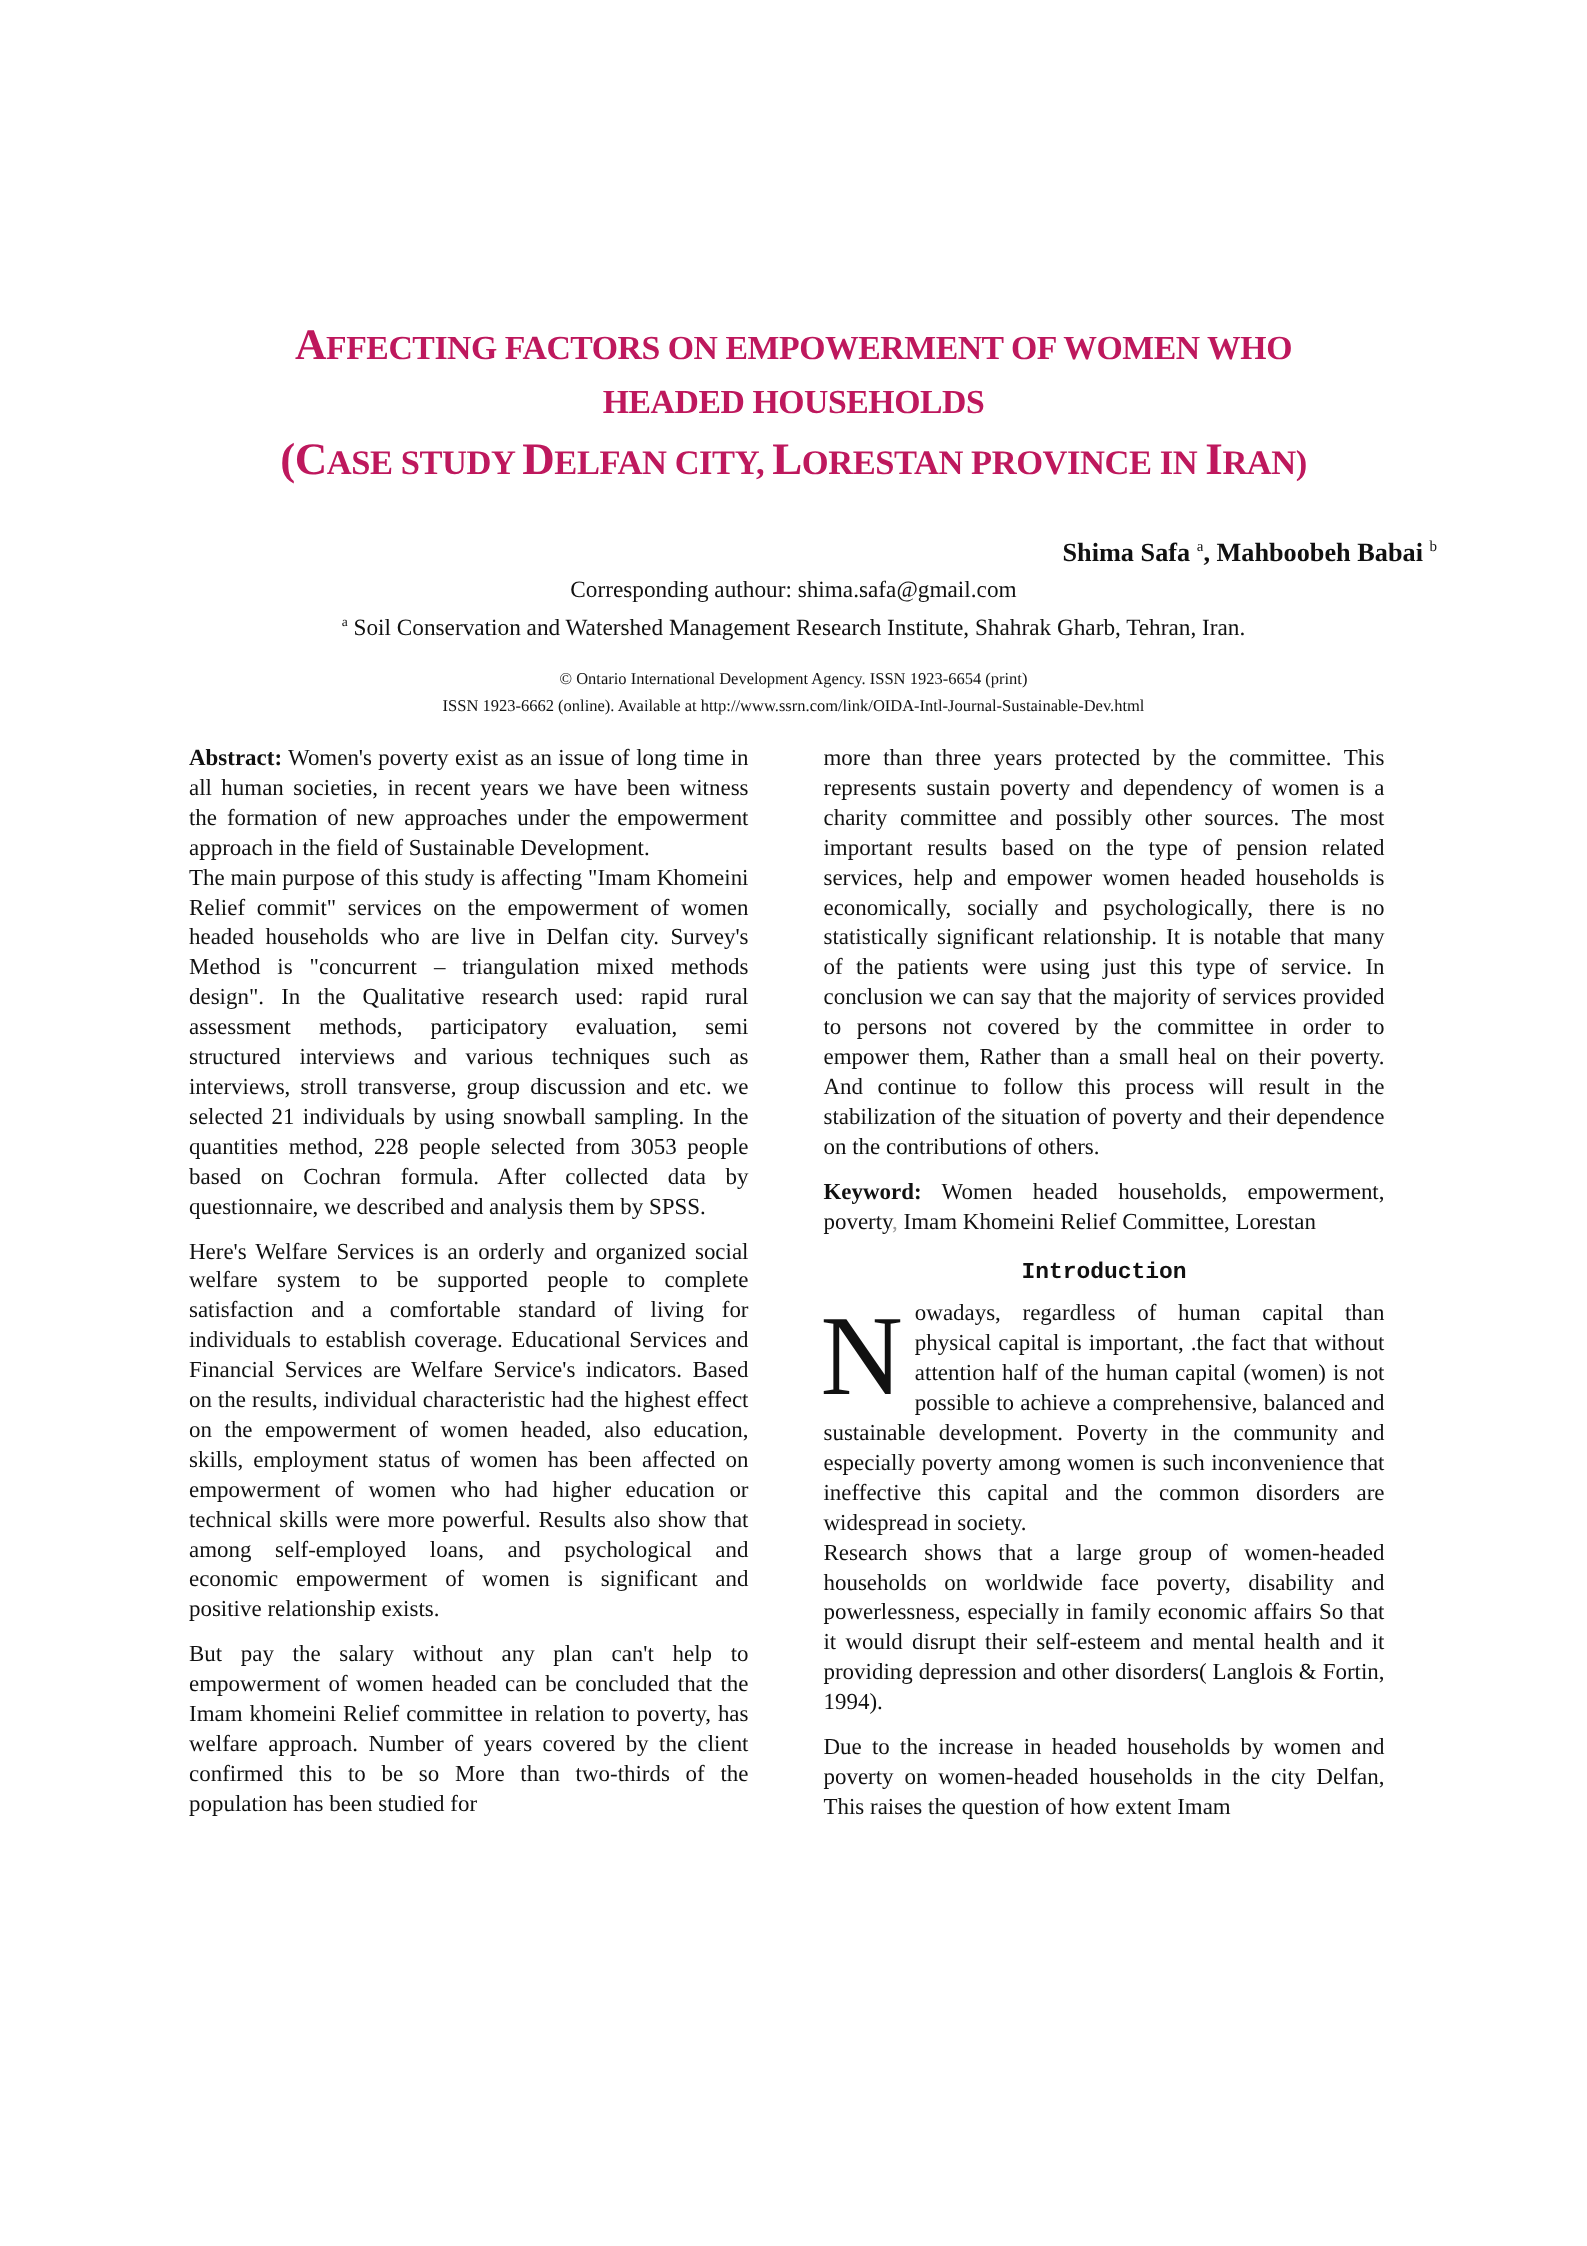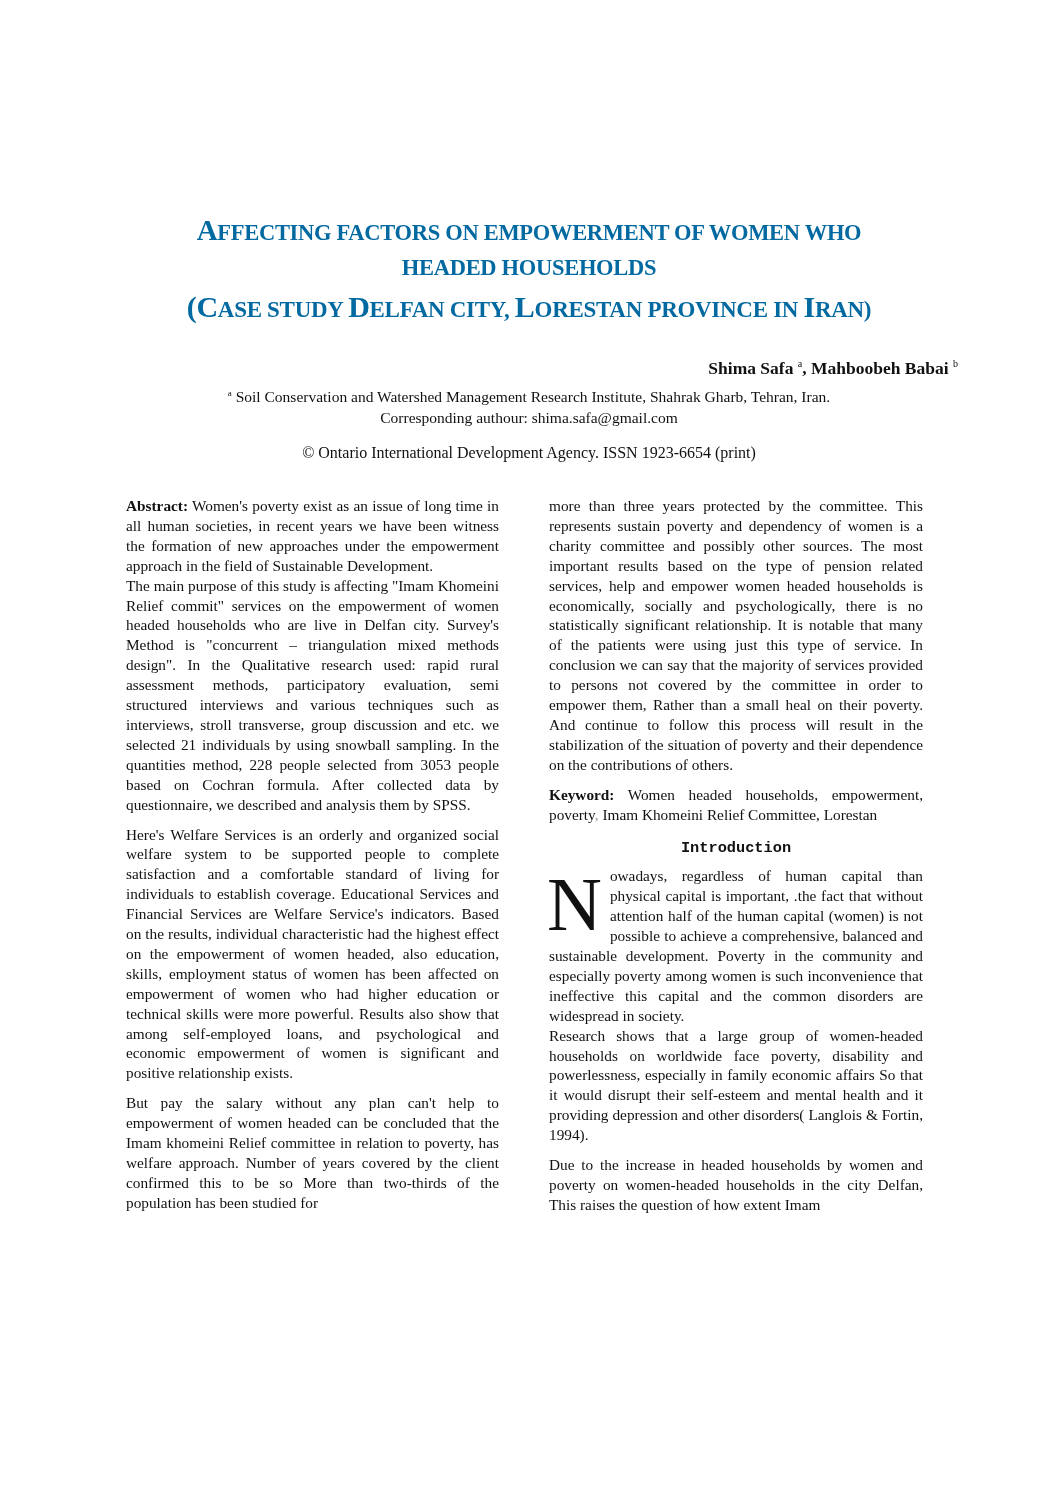--- a/index.html
+++ b/index.html
@@ -1,53 +1,54 @@
 <!DOCTYPE html>
 <html><head>
 <meta charset="utf-8">
 <style>
   html, body { margin: 0; padding: 0; background: #ffffff; }
   body { width: 1058px; height: 1497px; position: relative; overflow: hidden; color: #111; font-family: "Liberation Serif", "DejaVu Serif", serif; }
-  .title { position: absolute; left: 100px; width: 858px; text-align: center; font-weight: bold; color: #0369a1; }
+  .title { position: absolute; left: 100px; width: 858px; text-align: center; font-weight: bold; color: #be185d; }
   .t1 { top: 215px; font-size: 22.5px; line-height: 30px; letter-spacing: -0.3px; }
   .t1 .big { font-size: 29px; }
   .t2 { top: 253px; font-size: 22.5px; line-height: 30px; letter-spacing: -0.3px; }
   .t3 { top: 287px; font-size: 30px; line-height: 40px; letter-spacing: -0.3px; }
   .t3 .sc { font-size: 23px; }
   .authors { position: absolute; top: 358px; left: 100px; width: 858px; text-align: right; font-size: 17.5px; font-weight: bold; }
   .authors sup { font-size: 10px; font-weight: normal; }
   .affil { position: absolute; top: 383px; left: 100px; width: 858px; text-align: center; font-size: 15.5px; line-height: 21px; }
   .affil sup { font-size: 9px; }
-  .copy { position: absolute; top: 444px; left: 100px; width: 858px; text-align: center; font-size: 16px; line-height: 18px; }
+  .copy { position: absolute; top: 444px; left: 100px; width: 858px; text-align: center; font-size: 11px; line-height: 18px; }
   .col { position: absolute; width: 373px; font-size: 15.3px; line-height: 19.9px; text-align: justify; }
   .left { left: 126px; top: 496px; }
   .right { left: 549px; top: 496px; width: 374px; }
   .col p { margin: 0 0 10px 0; }
   .col p.tight { margin-bottom: 0; }
   .col b { font-weight: bold; }
   .intro-h { text-align: center; font-weight: bold; font-size: 15.3px; margin: 14px 0 8px 0; font-family: Liberation Mono, monospace; }
   .dropcap { float: left; font-size: 76px; line-height: 64px; margin: 6px 8px 0 -2px; height: 70px; }
   .grey-comma { color: #999; }
 </style>
 </head>
 <body>
 
 <div class="title t1"><span class="big">A</span><span>FFECTING FACTORS ON EMPOWERMENT OF WOMEN WHO</span></div>
 <div class="title t2">HEADED HOUSEHOLDS</div>
 <div class="title t3"><span>(C</span><span class="sc">ASE STUDY </span><span>D</span><span class="sc">ELFAN CITY, </span><span>L</span><span class="sc">ORESTAN PROVINCE IN </span><span>I</span><span class="sc">RAN)</span></div>
 
 <div class="authors"><span>Shima Safa</span>&nbsp;<sup>a</sup><span>, </span><span>Mahboobeh Babai</span>&nbsp;<sup>b</sup></div>
 
 <div class="affil">
+  <div>Corresponding authour: shima.safa@gmail.com</div>
   <div><sup>a</sup><span> Soil Conservation and Watershed Management Research Institute, Shahrak Gharb, Tehran, Iran.</span></div>
-  <div>Corresponding authour: shima.safa@gmail.com</div>
 </div>
 
 <div class="copy">
   <div>© Ontario International Development Agency. ISSN 1923-6654 (print)</div>
+  <div>ISSN 1923-6662 (online). Available at http://www.ssrn.com/link/OIDA-Intl-Journal-Sustainable-Dev.html</div>
 </div>
 
 <div class="col left">
   <p class="tight"><b>Abstract:</b><span> Women's poverty exist as an issue of long time in all human societies, in recent years we have been witness the formation of new approaches under the empowerment approach in the field of Sustainable Development.</span></p>
   <p>The main purpose of this study is affecting "Imam Khomeini Relief commit" services on the empowerment of women headed households who are live in Delfan city.  Survey's Method is "concurrent – triangulation mixed methods design". In the Qualitative research used: rapid rural assessment methods, participatory evaluation, semi structured interviews and various techniques such as interviews, stroll transverse, group discussion and etc. we selected 21 individuals by using snowball sampling. In the quantities method, 228 people selected from 3053 people based on Cochran formula. After collected data by questionnaire, we described and analysis them by SPSS.</p>
   <p>Here's Welfare Services is an orderly and organized social welfare system to be supported people to complete satisfaction and a comfortable standard of living for individuals to establish coverage. Educational Services and Financial Services are Welfare Service's indicators. Based on the results, individual characteristic had the highest effect on the empowerment of women headed, also education, skills, employment status of women has been affected on empowerment of women who had higher education or technical skills were more powerful. Results also show that among self-employed loans, and psychological and economic empowerment of women is significant and positive relationship exists.</p>
   <p>But pay the salary without any plan can't help to empowerment of women headed can be concluded that the Imam khomeini Relief committee in relation to poverty, has welfare approach. Number of years covered by the client confirmed this to be so More than two-thirds of the population has been studied for</p>
 </div>
 
 <div class="col right">

